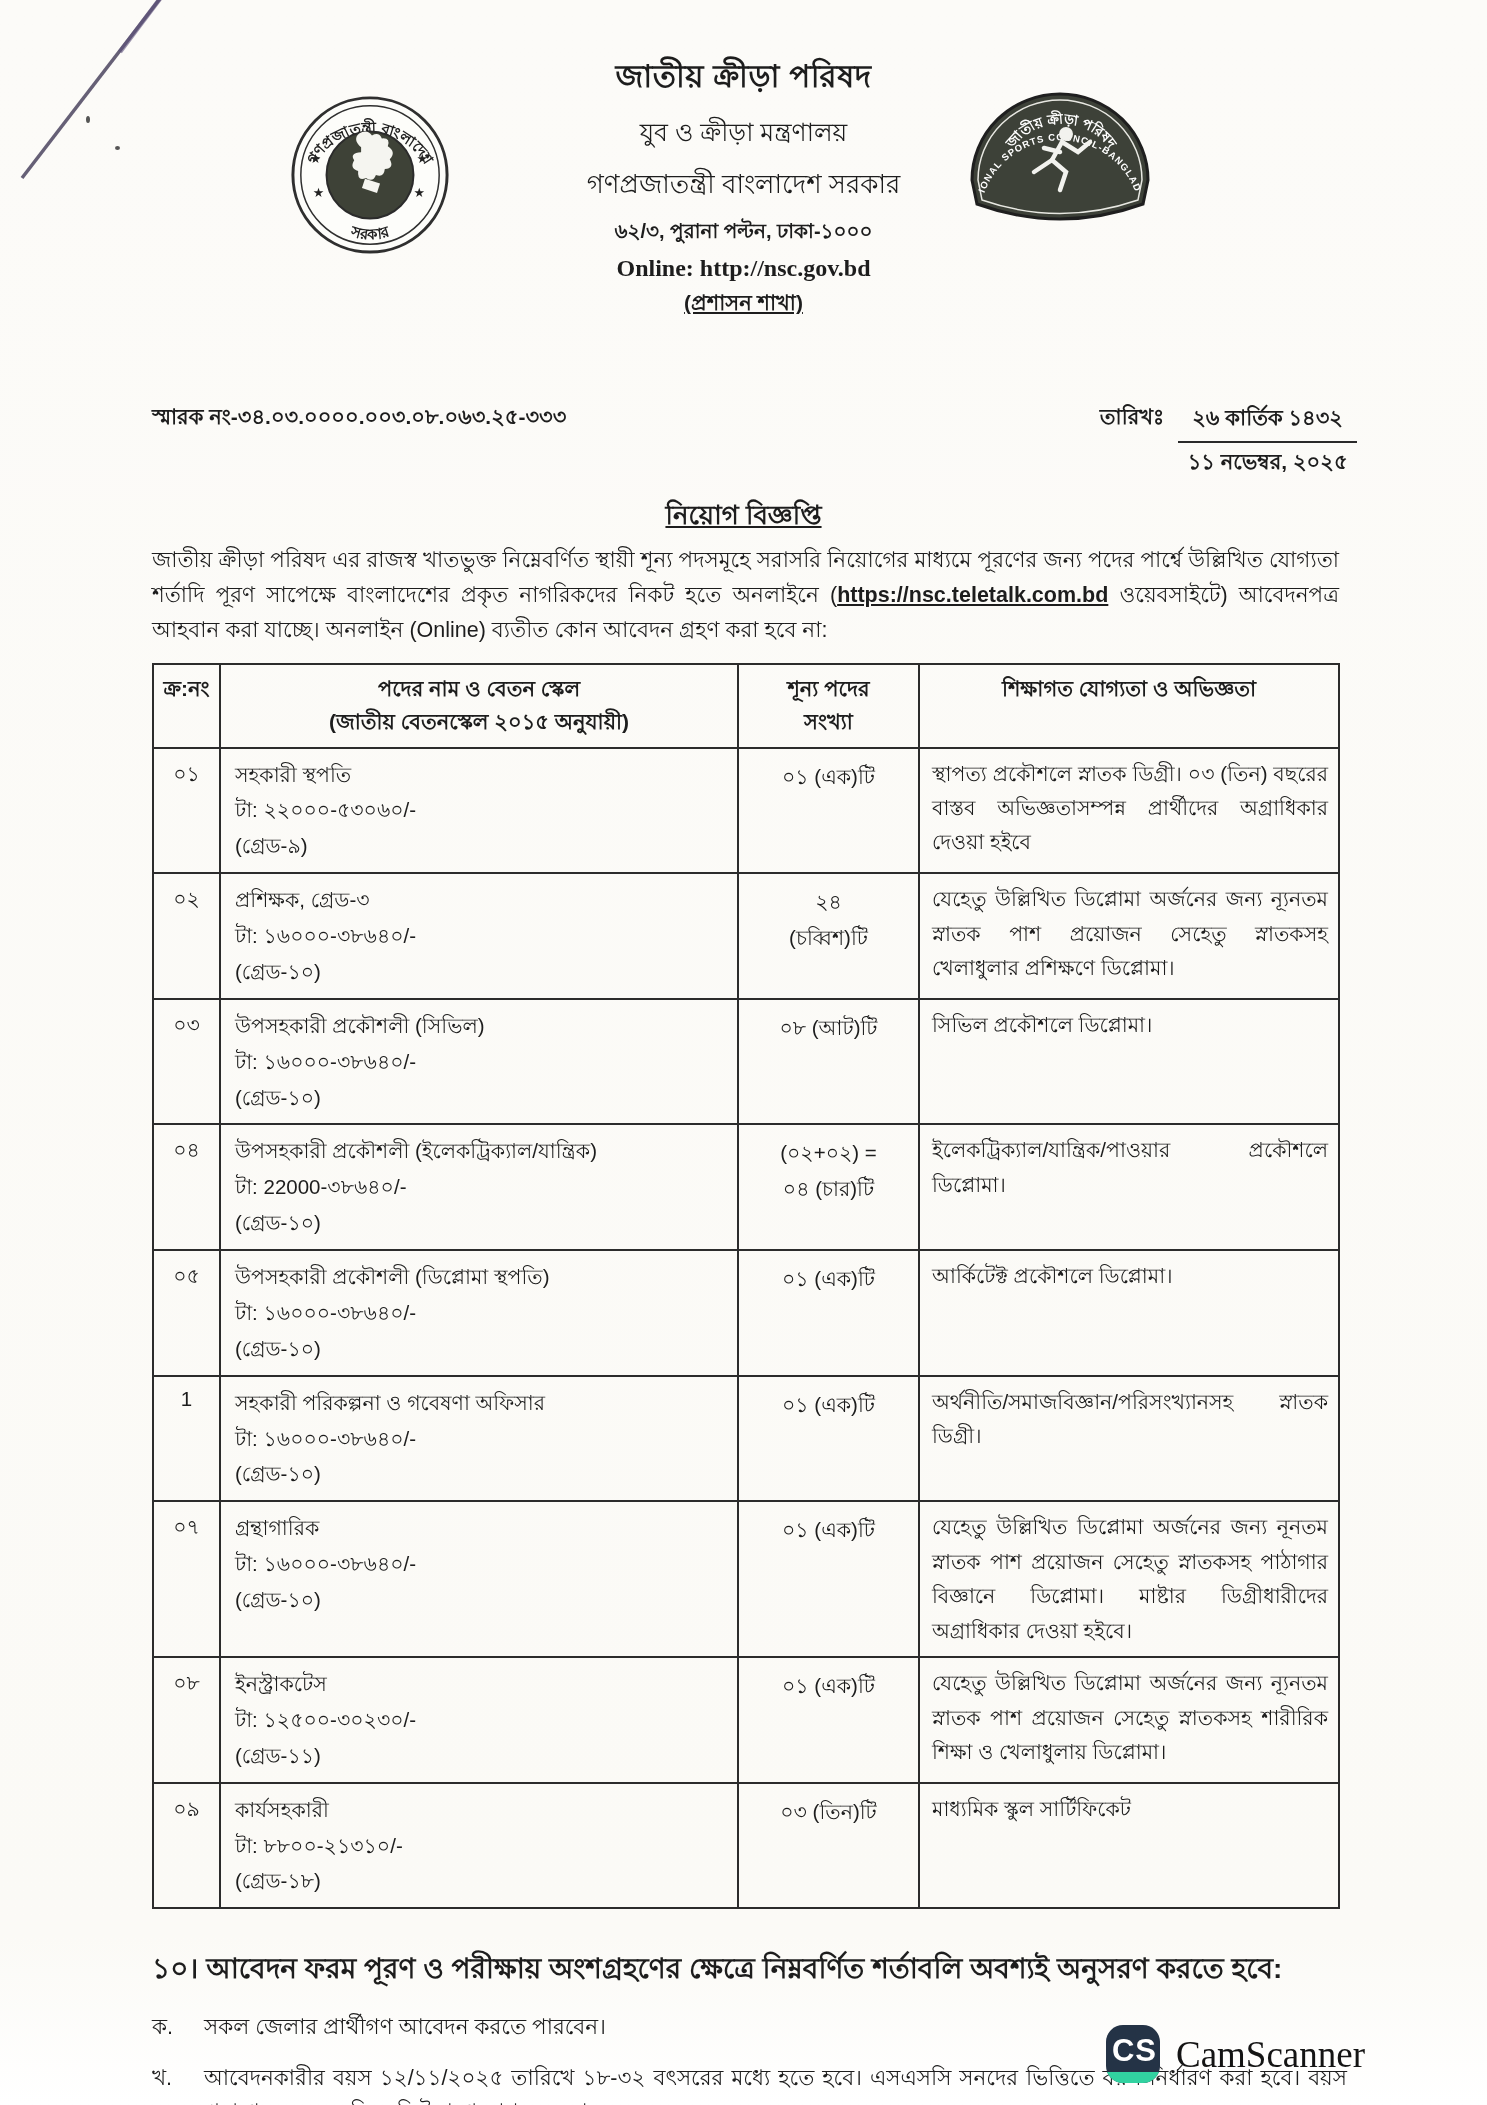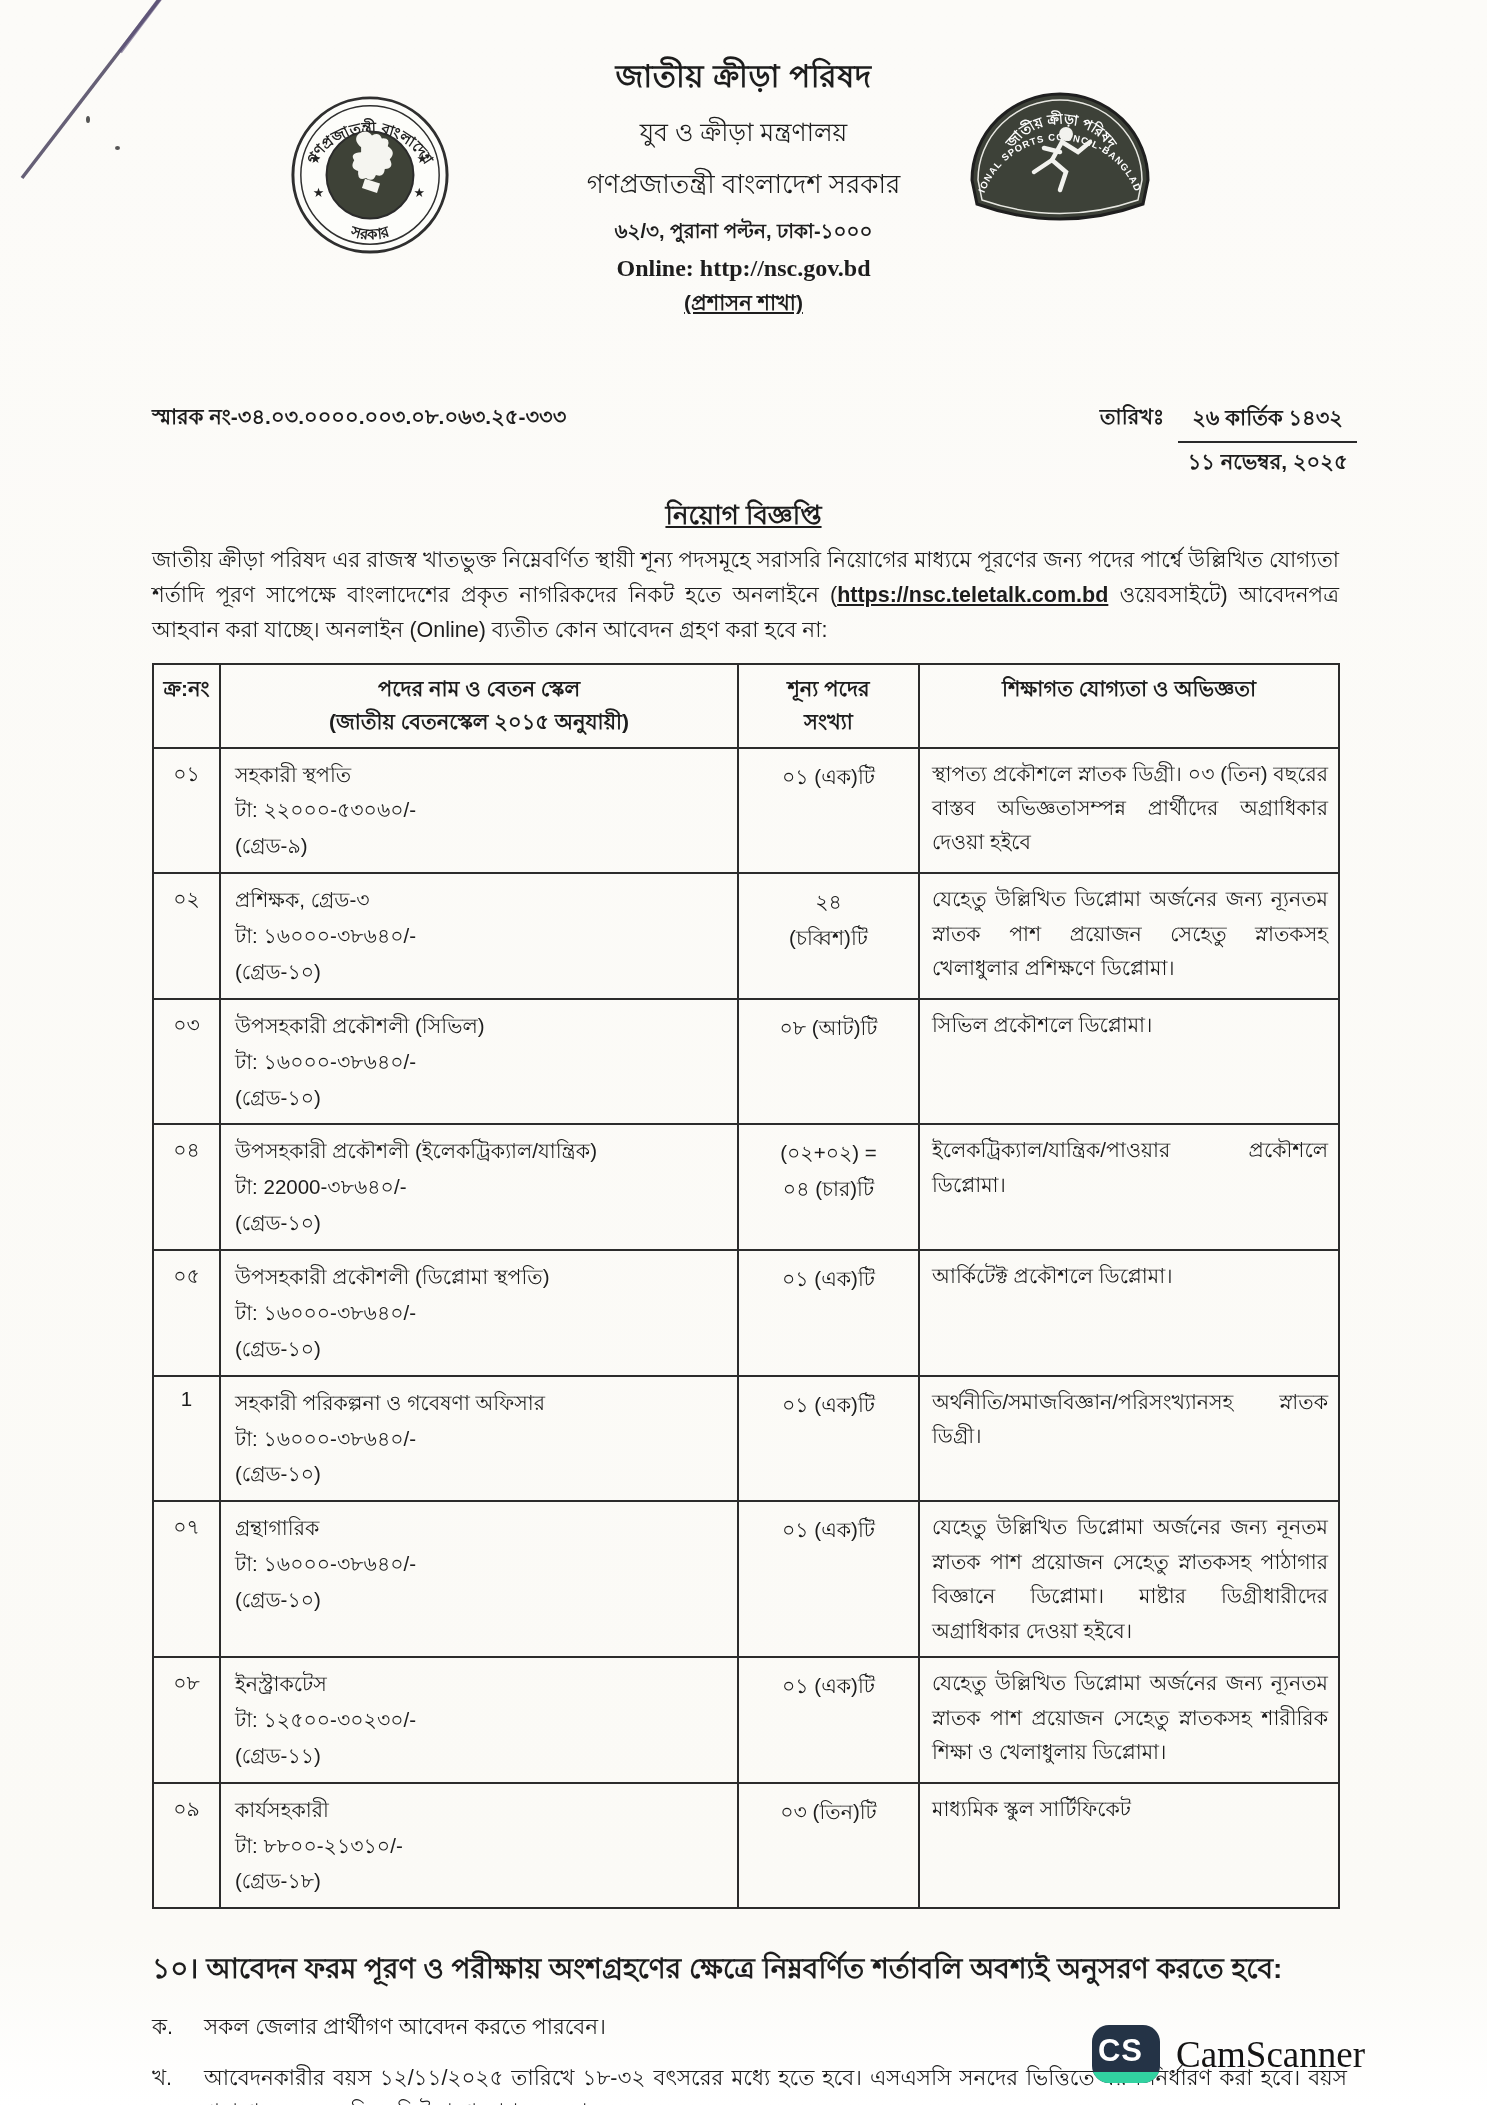--- a/index.html
+++ b/index.html
@@ -44,21 +44,21 @@
   td.cell-vac { text-align:center; font-size:20.5px; padding:10px 6px; line-height:1.75; white-space:pre-line; }
   td.cell-qual { font-size:20.5px; padding:8px 10px 8px 12px; line-height:1.68; text-align:justify; white-space:pre-line; }
   
   .conditions { margin:38px 140px 0 152px; }
   .cond-heading { font-size:28px; font-weight:bold; }
   .cond-item { display:flex; margin-top:16px; font-size:21.5px; line-height:1.6; }
   .cond-item .lbl { width:52px; flex:0 0 52px; }
   .cond-item .txt { text-align:justify; }
   
   .cs-footer { position:absolute; right:122px; bottom:22px; display:flex; align-items:center; gap:16px; }
-  .cs-badge { width:68px; height:58px; border-radius:17px; position:relative; overflow:hidden;
+  .cs-badge { width:54px; height:58px; border-radius:17px; position:relative; overflow:hidden;
               display:flex; align-items:center; justify-content:flex-start; }
   .cs-badge .cs-letters { color:#fff; font-weight:bold; font-size:31px; letter-spacing:1px; padding:2px 0 8px 6px; font-family:"Liberation Sans",sans-serif; }
   .cs-badge .cs-strip { position:absolute; left:0; right:0; bottom:0; height:11px; }
   .cs-text { font-family:"Liberation Serif","DejaVu Serif",serif; font-size:37px; color:#141414; }
   .speck { position:absolute; background:#555; border-radius:50%; }
 </style>
 </head>
 <body>
 
 <div class="page">

